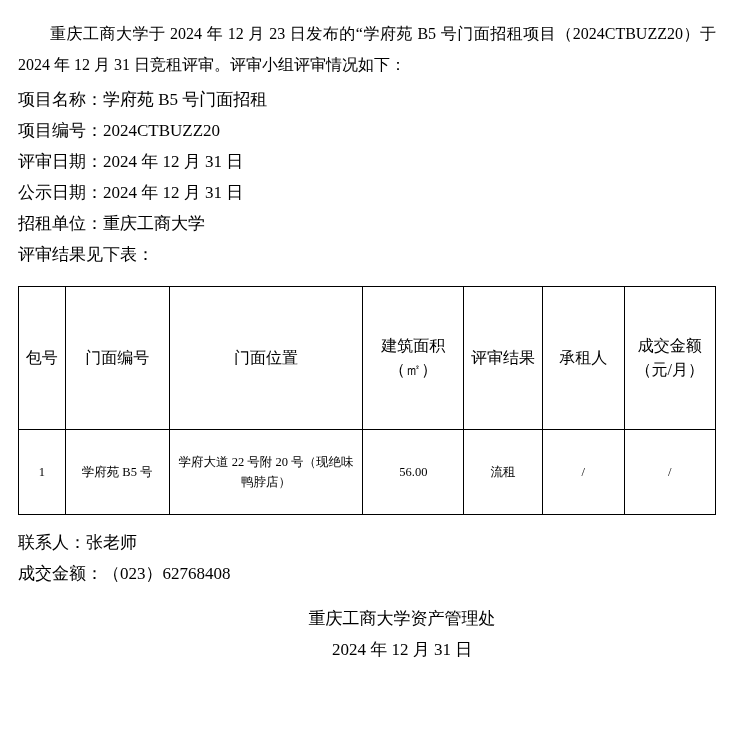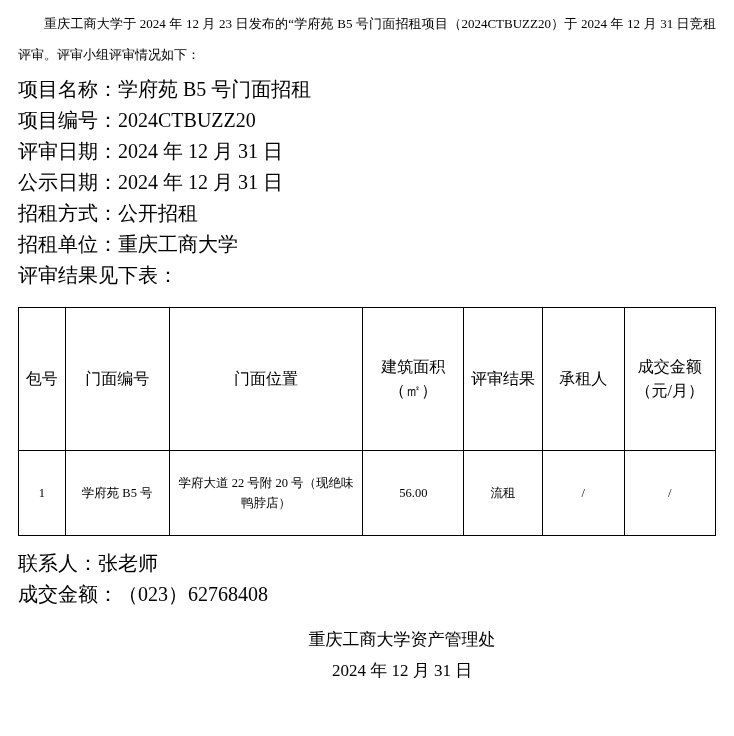--- a/index.html
+++ b/index.html
@@ -23,32 +23,32 @@
   }
   .doc-title {
     text-align: center;
     font-size: 21px;
     font-weight: bold;
     letter-spacing: 0.5px;
     margin: 12px 0 16px 0;
     line-height: 1.4;
   }
   .para {
-    font-size: 13px;
+    font-size: 16px;
     line-height: 31px;
     text-align: justify;
     text-justify: inter-ideograph;
-    margin: 8px 0 4px 0;
+    margin: 18px 0 4px 0;
     text-indent: 2em;
   }
   .field-list {
     margin-top: 4px;
   }
   .field-row {
-    font-size: 20px;
+    font-size: 17px;
     line-height: 31px;
     white-space: nowrap;
   }
   .field-label {
     display: inline;
   }
   .field-value {
     display: inline;
   }
   table.result-table {
@@ -79,21 +79,21 @@
   .col-no { width: 15%; }
   .col-loc { width: 29%; }
   .col-area { width: 14.5%; }
   .col-res { width: 11%; }
   .col-tenant { width: 11.5%; margin-left: 24px; }
   .col-amount { width: 13%; }
   .contact {
     margin-top: 12px;
   }
   .contact-row {
-    font-size: 20px;
+    font-size: 17px;
     line-height: 31px;
   }
   .signature {
     margin-top: 14px;
     text-align: center;
     font-size: 17px;
     line-height: 31px;
   }
   .signature div {
     padding-left: 70px;
@@ -112,23 +112,20 @@
       <span class="field-label">项目名称：</span><span class="field-value">学府苑 B5 号门面招租</span>
     </div>
     <div class="field-row">
       <span class="field-label">项目编号：</span><span class="field-value">2024CTBUZZ20</span>
     </div>
     <div class="field-row">
       <span class="field-label">评审日期：</span><span class="field-value">2024 年 12 月 31 日</span>
     </div>
     <div class="field-row">
       <span class="field-label">公示日期：</span><span class="field-value">2024 年 12 月 31 日</span>
-    </div>
-    <div class="field-row">
-      <span class="field-label">招租方式：</span><span class="field-value">公开招租</span>
     </div>
     <div class="field-row">
       <span class="field-label">招租单位：</span><span class="field-value">重庆工商大学</span>
     </div>
     <div class="field-row">
       <span class="field-label">评审结果见下表：</span><span class="field-value"></span>
     </div>
   </div>
 
   <table class="result-table">

